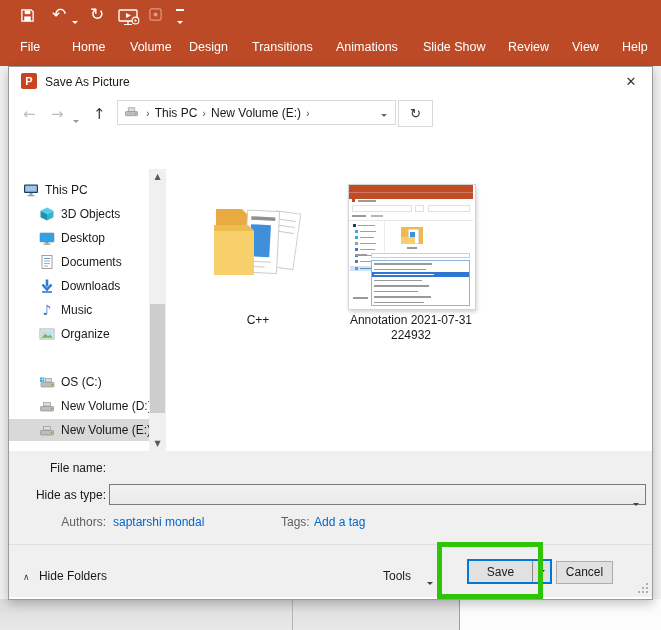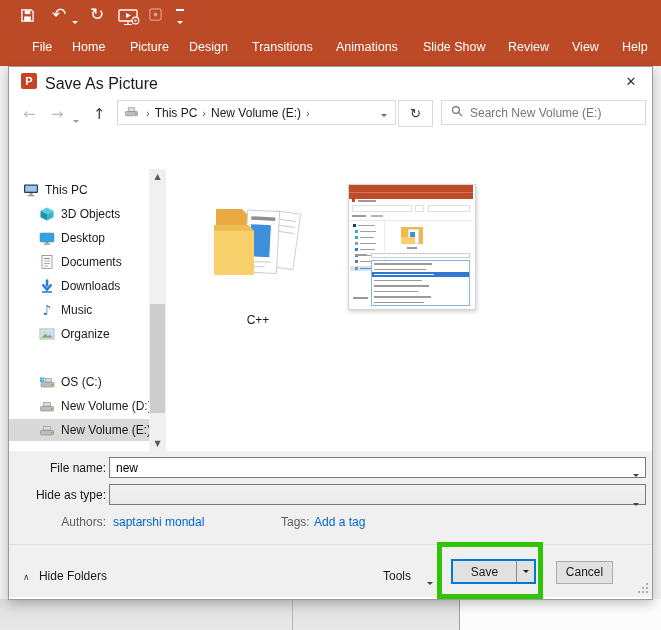--- a/index.html
+++ b/index.html
@@ -14,21 +14,21 @@
   .tab{position:absolute;top:40px;color:#fff;font-size:12.5px;white-space:nowrap;}
   .ppt-slideshow-svg{position:absolute;top:9px;}
   .tri{display:inline-block;width:0;height:0;border-left:3.5px solid transparent;border-right:3.5px solid transparent;border-top:4px solid #444;}
   .tri.white{border-top-color:#fff;}
   .tri.small{border-left-width:3px;border-right-width:3px;border-top-width:3.5px;}
 
   
   .dlg{position:absolute;left:8px;top:66px;width:643px;height:532px;background:#fff;border:1px solid #9b9b9b;box-shadow:0 4px 10px rgba(0,0,0,.22);box-sizing:content-box;}
   .titlebar{position:absolute;left:0;top:0;width:100%;height:29px;background:#fff;}
   .ppt-badge{position:absolute;left:12px;top:6px;width:16px;height:16px;background:#c8431f;border-radius:2px;color:#fff;font-weight:bold;font-size:11px;text-align:center;line-height:16px;}
-  .dlg-title{position:absolute;left:36px;top:8px;font-size:16px;}
+  .dlg-title{position:absolute;left:36px;top:8px;font-size:12px;}
   .close-btn{position:absolute;right:6px;top:2px;width:30px;height:25px;text-align:center;line-height:25px;font-size:13px;color:#333;}
 
   .nav-glyph{position:absolute;top:38px;font-size:15px;line-height:18px;}
   .navbox{position:absolute;top:33px;height:25px;border:1px solid #d9d9d9;background:#fff;}
   .crumb-sep{color:#555;font-size:11px;margin:0 5px;}
   .crumb{font-size:12px;color:#1a1a1a;}
 
   
   .cmdbar{position:absolute;left:0;top:66px;width:100%;height:35px;border-bottom:1px solid #dcdcdc;background:#fff;}
   .cmd{position:absolute;top:10px;font-size:12px;color:#1a1a1a;}
@@ -55,21 +55,21 @@
   .fsection{position:absolute;left:0;top:384px;width:100%;height:93px;background:#f0f0f0;}
   .flabel{position:absolute;left:0;width:97px;text-align:right;font-size:12px;}
   .fcombo{position:absolute;left:100px;width:537px;height:21px;box-sizing:border-box;border:1px solid #7a7a7a;font-size:12px;}
   .fcombo .chev{position:absolute;right:6px;top:8px;}
   .link{color:#0066cc;}
   .graylab{color:#5f5f5f;}
 
   
   .footer{position:absolute;left:0;top:477px;width:100%;height:53px;background:#f0f0f0;border-top:1px solid #dfdfdf;box-sizing:border-box;}
   .btn{position:absolute;top:16px;height:23px;background:#e1e1e1;border:1px solid #adadad;box-sizing:border-box;text-align:center;font-size:12px;}
-  .save-split{position:absolute;left:442px;top:14px;width:85px;height:25px;border:2px solid #0078d7;background:#e1e1e1;box-sizing:border-box;display:flex;align-items:stretch;}
+  .save-split{position:absolute;left:458px;top:14px;width:85px;height:25px;border:2px solid #0078d7;background:#e1e1e1;box-sizing:border-box;display:flex;align-items:stretch;}
   .save-main{width:63px;display:flex;align-items:center;justify-content:center;font-size:12px;}
   .save-sep{width:1px;background:#8a8a8a;}
   .save-arrow{flex:1;display:flex;align-items:center;justify-content:center;}
   .grip{position:absolute;right:4px;bottom:4px;width:9px;height:9px;}
   .grip i{position:absolute;width:2px;height:2px;background:#b0b0b0;}
 
   
   .green-box{position:absolute;left:437px;top:542px;width:106px;height:57px;border:5px solid #2fc506;box-sizing:border-box;z-index:60;}
 
   
@@ -107,23 +107,23 @@
       <svg width="15" height="15" viewBox="0 0 16 16">
           <rect x="2" y="2" width="12" height="12" rx="2" fill="none" stroke="#fff" stroke-width="1.3"></rect>
           <circle cx="8" cy="8" r="2.2" fill="#fff"></circle>
         </svg>
     </span>
     <span class="abs" style="left:176px;top:9px">
       <span class="abs" style="left:0;top:0;width:8px;height:1.5px;background:#fff"></span>
       <span class="abs" style="left:0.5px;top:4px"><span class="tri white small"></span></span>
     </span>
 
-    <span class="tab" style="left:32px">File</span>
+    <span class="tab" style="left:20px">File</span>
     <span class="tab" style="left:72px">Home</span>
-    <span class="tab" style="left:130px">Picture</span>
+    <span class="tab" style="left:130px">Volume</span>
     <span class="tab" style="left:189px">Design</span>
     <span class="tab" style="left:252px">Transitions</span>
     <span class="tab" style="left:336px">Animations</span>
     <span class="tab" style="left:423px">Slide Show</span>
     <span class="tab" style="left:508px">Review</span>
     <span class="tab" style="left:572px">View</span>
     <span class="tab" style="left:622px">Help</span>
   </div>
 
   <div class="bstrip-gray"></div>
@@ -154,29 +154,20 @@
       <span class="crumb-sep">›</span>
       <span class="crumb">This PC</span>
       <span class="crumb-sep">›</span>
       <span class="crumb">New Volume (E:)</span>
       <span class="crumb-sep">›</span>
       <span style="margin-left:auto;margin-right:8px"><span class="tri small" style="border-top-color:#6a6a6a"></span></span>
     </div>
 
     <div class="navbox glyph" style="left:389px;width:33px;text-align:center;line-height:25px;font-size:13px;color:#3a3a3a">↻</div>
 
-    <div class="navbox" style="left:432px;width:205px;display:flex;align-items:center;padding-left:9px;box-sizing:border-box">
-      <span style="margin-right:7px">
-        <svg width="12" height="12" viewBox="0 0 12 12">
-            <circle cx="5" cy="5" r="3.4" fill="none" stroke="#767676" stroke-width="1.2"></circle>
-            <line x1="7.6" y1="7.6" x2="11" y2="11" stroke="#767676" stroke-width="1.2"></line>
-          </svg>
-      </span>
-      <span style="color:#767676">Search New Volume (E:)</span>
-    </div>
 
 
     <div class="content">
 
       <div class="srow" style="top:10px">
         <span class="sic" style="left:14px">
             <svg width="16" height="16" viewBox="0 0 16 16">
               <rect x="1" y="2.5" width="14" height="8.5" rx="1" fill="#1d3f5f"></rect>
               <rect x="2.2" y="3.7" width="11.6" height="6" fill="#9fc6e8"></rect>
               <rect x="6.5" y="11" width="3" height="2" fill="#9aa0a6"></rect>
@@ -350,28 +341,28 @@
           <div class="abs" style="left:0;top:10.5px;width:97px;height:5px;background:#2f77d0"></div>
           <div class="abs" style="left:2px;top:12.5px;width:60px;height:1.5px;background:#fff"></div>
           <div class="abs" style="left:2px;top:18.5px;width:48px;height:1.5px;background:#9a9a9a"></div>
           <div class="abs" style="left:2px;top:24px;width:55px;height:1.5px;background:#9a9a9a"></div>
           <div class="abs" style="left:2px;top:29.5px;width:44px;height:1.5px;background:#9a9a9a"></div>
           <div class="abs" style="left:2px;top:35px;width:57px;height:1.5px;background:#9a9a9a"></div>
           <div class="abs" style="left:2px;top:40.5px;width:50px;height:1.5px;background:#9a9a9a"></div>
         </div>
         <div class="abs" style="left:4px;top:112px;width:15px;height:2px;background:#9a9a9a"></div>
       </div>
+      <div class="file-label" style="left:315px;top:144px;width:174px">
+        <div>Annotation 2021-07-31</div>
+        <div>224932</div>
+      </div>
     </div>
 
     <div class="fsection">
       <span class="flabel" style="top:10px">File name:</span>
-      <div class="fcombo" style="top:6px;background:#fff">
-        <input style="position: absolute; left: 4px; top: 1px; width: 500px; height: 16px; border: none; outline: none; font-size: 12px; font-family: inherit; background: transparent;" value="new">
-        <span class="chev"><span class="tri small" style="border-top-color:#444"></span></span>
-      </div>
 
       <span class="flabel" style="top:37px">Hide as type:</span>
       <div class="fcombo" style="top:33px;background:linear-gradient(#f2f2f2,#eaeaea);line-height:19px;padding-left:6px">
         <span class="chev"><span class="tri small" style="border-top-color:#444"></span></span>
       </div>
 
       <span class="flabel graylab" style="top:64px">Authors:</span>
       <span class="abs link" style="left:104px;top:64px">saptarshi mondal</span>
       <span class="abs graylab" style="left:272px;top:64px">Tags:</span>
       <span class="abs link" style="left:305px;top:64px">Add a tag</span>

